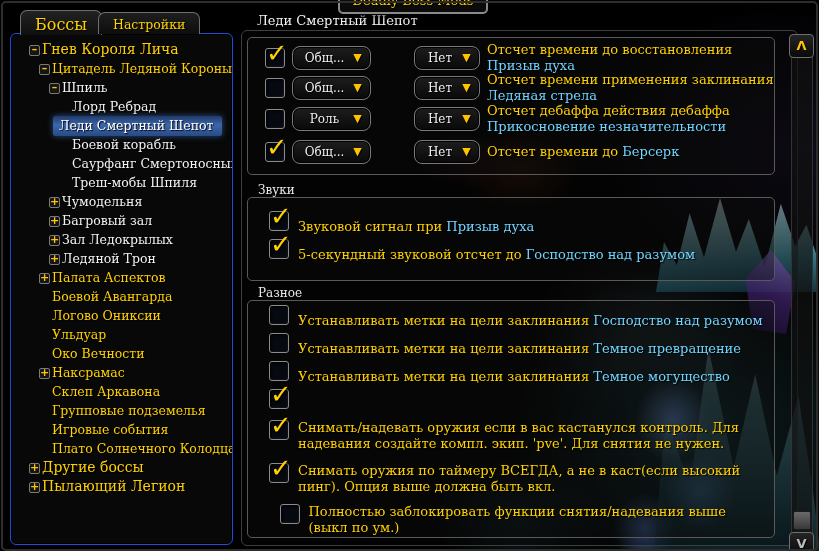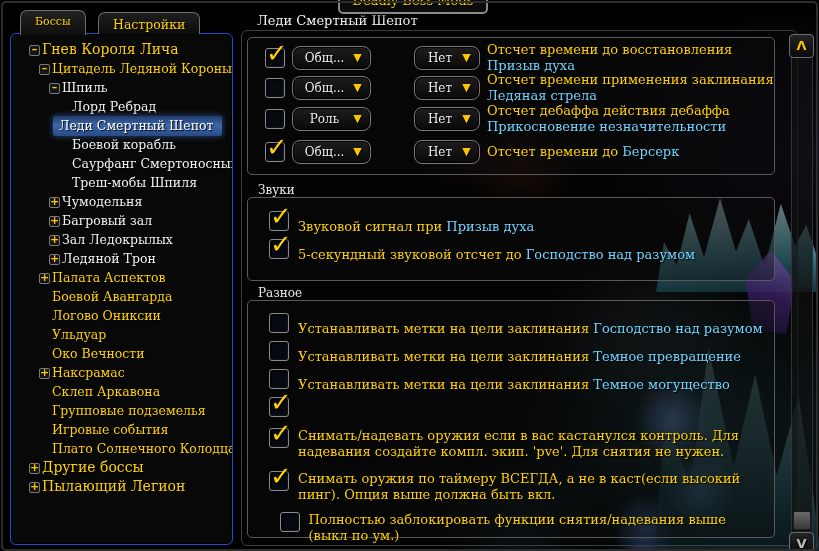--- a/index.html
+++ b/index.html
@@ -37,21 +37,21 @@
 
   
   .win-frame{position:absolute;left:1px;top:1px;width:817px;height:550px;z-index:6;
     border:2px solid #2d2d2d;border-radius:5px;pointer-events:none;}
   .title-box{position:absolute;left:338px;top:-13px;width:150px;height:27px;z-index:5;
     background:#0b0b0b;border:2px solid #8a8a8a;border-radius:5px;
     color:var(--gold);font-size:13px;text-align:center;line-height:24px;
     box-shadow:0 1px 6px rgba(0,0,0,.9);}
 
   
-  .tab{position:absolute;z-index:4;color:var(--gold);font-size:11px;
+  .tab{position:absolute;z-index:4;color:var(--gold);font-size:16px;
     background:linear-gradient(#1e1e1e,#0d0d0d);
     border:1px solid #6d6d6d;border-bottom:none;border-radius:7px 7px 0 0;
     padding:4px 14px 0 14px;}
   .tab-active{left:20px;top:10px;height:25px;background:linear-gradient(#222,#0f0f0f);z-index:4;}
   .tab-plain{left:98px;top:12px;height:22px;font-size:12.5px;}
 
   
   .sidebar{position:absolute;left:10px;top:33px;width:223px;height:512px;z-index:3;
     background:rgba(9,9,9,.9);border:1px solid #1d4ed8;border-radius:6px;
     box-shadow:inset 0 0 0 1px rgba(0,0,0,.8);padding-top:6px;overflow:hidden;}
@@ -71,21 +71,21 @@
 
   
   .content-frame{position:absolute;left:241px;top:30px;width:557px;height:516px;z-index:1;
     background:rgba(8,8,8,.38);border:1px solid #3e3e3e;border-radius:6px;}
   .panel-title{position:absolute;left:257px;top:13px;z-index:2;color:#f2f2f2;font-size:13px;
     text-shadow:1px 1px 1px #000;}
   .gbox{position:absolute;left:247px;width:528px;z-index:2;
     border:1px solid #595959;border-radius:5px;background:rgba(12,12,12,.38);}
   .box-timers{top:37px;height:138px;padding-top:5px;}
   .box-sounds{top:197px;height:84px;padding-top:9px;}
-  .box-misc{top:300px;height:238px;padding-top:8px;}
+  .box-misc{top:300px;height:238px;}
   .section-label{position:absolute;left:258px;z-index:2;color:#e9e9e9;font-size:12px;
     text-shadow:1px 1px 1px #000;}
   .lbl-sounds{top:183px;}
   .lbl-misc{top:286px;}
 
   
   .timer-row{display:flex;align-items:center;gap:7px;padding-left:17px;}
   .timer-row:nth-child(1){height:29px;}
   .timer-row:nth-child(2){height:31px;}
   .timer-row:nth-child(3){height:31px;}

